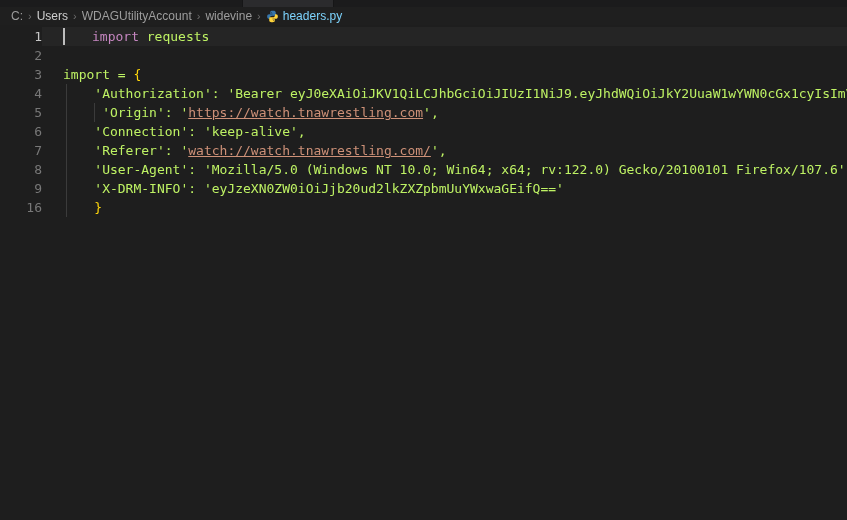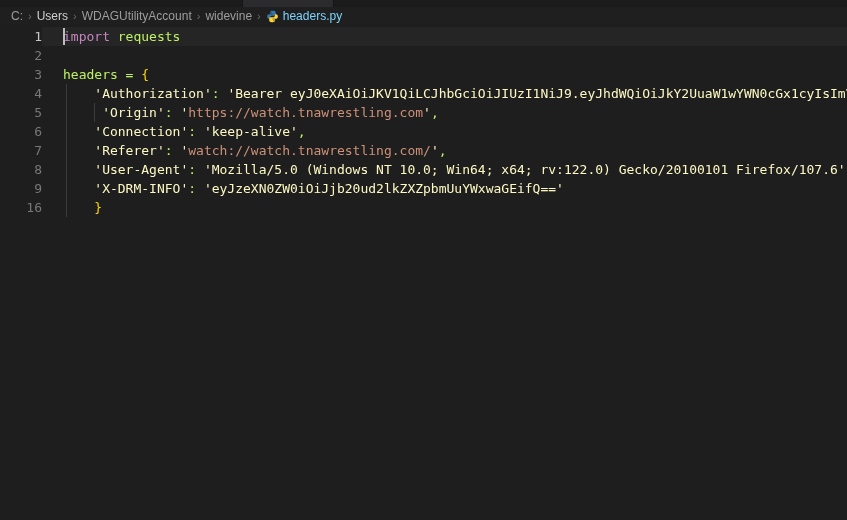--- a/index.html
+++ b/index.html
@@ -26,23 +26,23 @@
   
   .editor{position:absolute;left:0;top:25px;width:847px;height:495px;padding-top:2px;box-sizing:border-box;overflow:hidden;}
   .line{height:19px;line-height:19px;font-size:13px;white-space:pre;display:flex;}
   .line .num{
     width:42px;flex:0 0 42px;text-align:right;color:#787878;
     font-size:13px;user-select:none;
   }
   .line.current .num{color:#c6c6c6;}
   .line.current .code-text{background:rgba(255,255,255,0.035);}
   .line .code-text{flex:1 1 auto;padding-left:21px;color:#d4d4d4;overflow:hidden;}
-  .t-kw{color:#c586c0;}
-  .t-str{color:#fef9c3;}
-  .t-url{color:#ce9178;}
+  .t-kw{color:#c586c0;padding-left:29px;}
+  .t-str{color:#bef264;}
+  .t-url{color:#ce9178;text-decoration:underline;}
   .t-plain{color:#bef264;}
   .t-brace{color:#ffd70b;}
   
   .guide{position:absolute;width:1px;background:#3b3b3b;}
   .guide-block{left:66px;top:59px;height:133px;}
   .guide-line5{left:94px;top:78px;height:19px;}
   
   .cursor{position:absolute;left:63px;top:3px;width:2px;height:17px;background:#bdbdbd;}
 </style>
 </head>
@@ -62,21 +62,21 @@
   </span>
   <span class="bc-file">headers.py</span>
 </div>
 
 <div class="editor" id="editor">
   <div class="guide guide-block"></div>
   <div class="guide guide-line5"></div>
   <div class="cursor"></div>
 <div class="line current"><span class="num">1</span><span class="code-text"><span class="t-kw">import</span><span class="t-plain"> requests</span></span></div>
     <div class="line"><span class="num">2</span><span class="code-text"></span></div>
-    <div class="line"><span class="num">3</span><span class="code-text"><span class="t-plain">headers = </span><span class="t-brace">{</span></span></div>
+    <div class="line"><span class="num">3</span><span class="code-text"><span class="t-plain">import = </span><span class="t-brace">{</span></span></div>
     <div class="line"><span class="num">4</span><span class="code-text"><span class="t-plain">    </span><span class="t-str">'Authorization'</span><span class="t-plain">: </span><span class="t-str">'Bearer eyJ0eXAiOiJKV1QiLCJhbGciOiJIUzI1NiJ9.eyJhdWQiOiJkY2UuaW1wYWN0cGx1cyIsImVp</span></span></div>
     <div class="line"><span class="num">5</span><span class="code-text"><span class="t-plain">     </span><span class="t-str">'Origin'</span><span class="t-plain">: </span><span class="t-str">'</span><span class="t-url">https://watch.tnawrestling.com</span><span class="t-str">'</span><span class="t-plain">,</span></span></div>
     <div class="line"><span class="num">6</span><span class="code-text"><span class="t-plain">    </span><span class="t-str">'Connection'</span><span class="t-plain">: </span><span class="t-str">'keep-alive'</span><span class="t-plain">,</span></span></div>
     <div class="line"><span class="num">7</span><span class="code-text"><span class="t-plain">    </span><span class="t-str">'Referer'</span><span class="t-plain">: </span><span class="t-str">'</span><span class="t-url">watch://watch.tnawrestling.com/</span><span class="t-str">'</span><span class="t-plain">,</span></span></div>
     <div class="line"><span class="num">8</span><span class="code-text"><span class="t-plain">    </span><span class="t-str">'User-Agent'</span><span class="t-plain">: </span><span class="t-str">'Mozilla/5.0 (Windows NT 10.0; Win64; x64; rv:122.0) Gecko/20100101 Firefox/107.6'</span><span class="t-plain">,</span></span></div>
     <div class="line"><span class="num">9</span><span class="code-text"><span class="t-plain">    </span><span class="t-str">'X-DRM-INFO'</span><span class="t-plain">: </span><span class="t-str">'eyJzeXN0ZW0iOiJjb20ud2lkZXZpbmUuYWxwaGEifQ=='</span></span></div>
     <div class="line"><span class="num">16</span><span class="code-text"><span class="t-plain">    </span><span class="t-brace">}</span></span></div>
   </div>
 
 </body></html>

